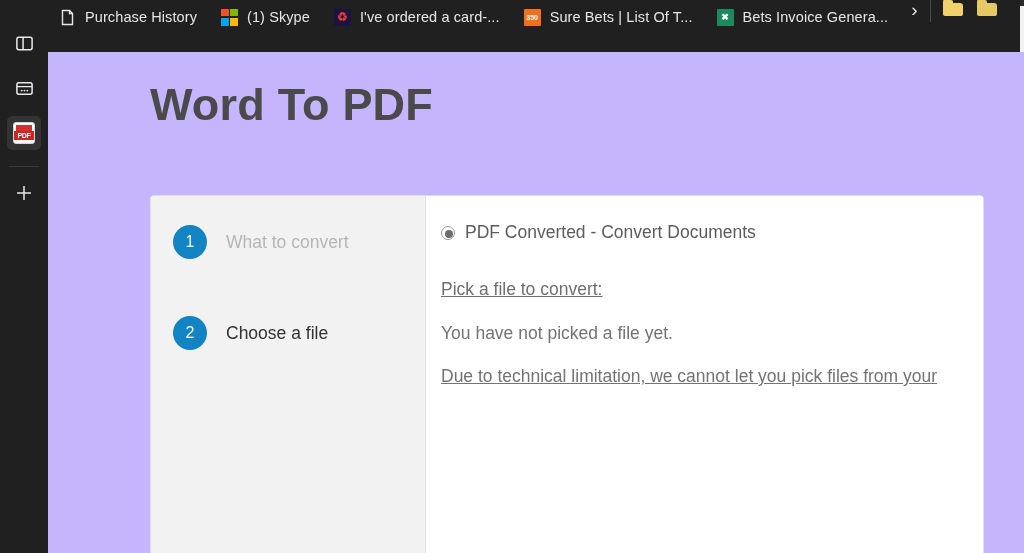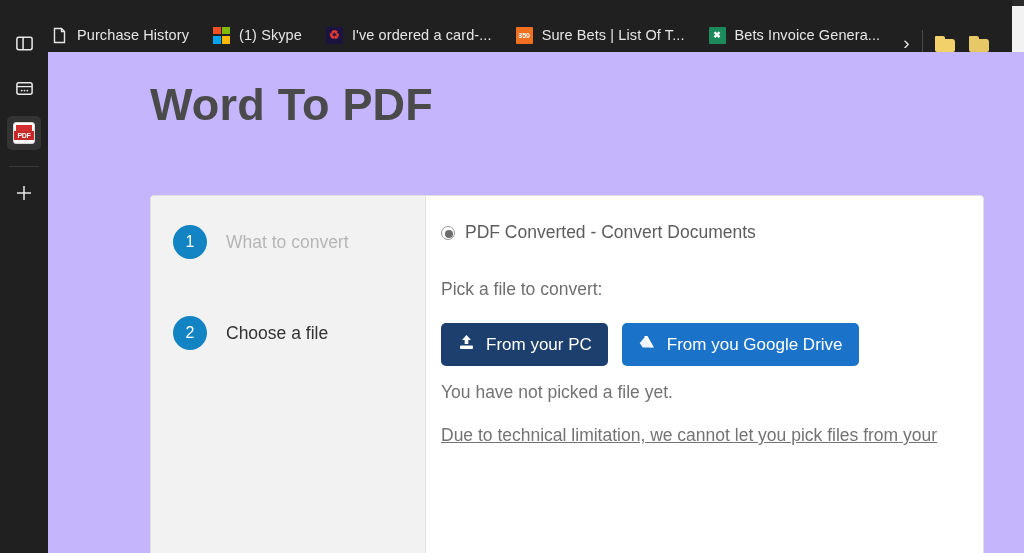--- a/index.html
+++ b/index.html
@@ -61,24 +61,24 @@
     font-weight: bold;
     letter-spacing: -0.3px;
     text-align: center;
     line-height: 9px;
     margin-bottom: 3px;
     font-family: "Liberation Sans", sans-serif;
   }
 
   
   #topstrip {
-    position: absolute; left: 36px; top: 0;
+    position: absolute; left: 44px; top: 0;
     width: 976px; height: 52px;
     background: #202020;
-    display: flex; align-items: flex-end;
+    display: flex; align-items: flex-start;
     z-index: 4;
     overflow: hidden;
   }
   #topcap {
     position: absolute; left: 200px; top: 0;
     width: 824px; height: 6px;
     background: #2b2b2b;
   }
   .bm {
     display: flex; align-items: center;
@@ -227,20 +227,21 @@
   }
   .radio-label {
     margin-left: 10px;
     font-size: 17.5px;
     color: #5c5c5c;
   }
   .pick-label {
     font-size: 17.5px;
     color: #6f6f6f;
     margin-bottom: 23px;
+    text-decoration: underline;
   }
   .btn-row { display: flex; align-items: flex-start; }
   .btn {
     display: inline-flex;
     align-items: center;
     height: 43px;
     border-radius: 5px;
     color: #ffffff;
     font-size: 17px;
     padding: 0 16px;
@@ -383,40 +384,20 @@
 
       <div id="panel">
 
         <div class="radio-row">
           <span class="radio"></span>
           <span class="radio-label">PDF Converted - Convert Documents</span>
         </div>
 
         <div class="pick-label">Pick a file to convert:</div>
 
-        <div class="btn-row">
-          <button class="btn btn-pc">
-            <span class="ic">
-              <svg width="19" height="17" viewBox="0 0 19 17">
-                <path d="M9.5 1 L14 6 H11.3 V10 H7.7 V6 H5 Z" fill="#ffffff"></path>
-                <rect x="3" y="11.5" width="13" height="3.4" rx="1" fill="#ffffff"></rect>
-              </svg>
-            </span>
-            <span>From your PC</span>
-          </button>
-          <button class="btn btn-gd">
-            <span class="ic">
-              <svg width="19" height="17" viewBox="0 0 19 17">
-                <path d="M9.5 2 L16 13.5 H12.6 L6.2 2 Z" fill="#ffffff"></path>
-                <path d="M6.2 2 L12.6 13.5 H3.2 L0.2 9 Z" fill="#ffffff" opacity="0.92" transform="translate(1.5,0)"></path>
-              </svg>
-            </span>
-            <span>From you Google Drive</span>
-          </button>
-        </div>
 
 
         <div class="note">You have not picked a file yet.</div>
         <div class="note note2">Due to technical limitation, we cannot let you pick files from your</div>
 
       </div>
     </div>
   </div>
 </div>
 

